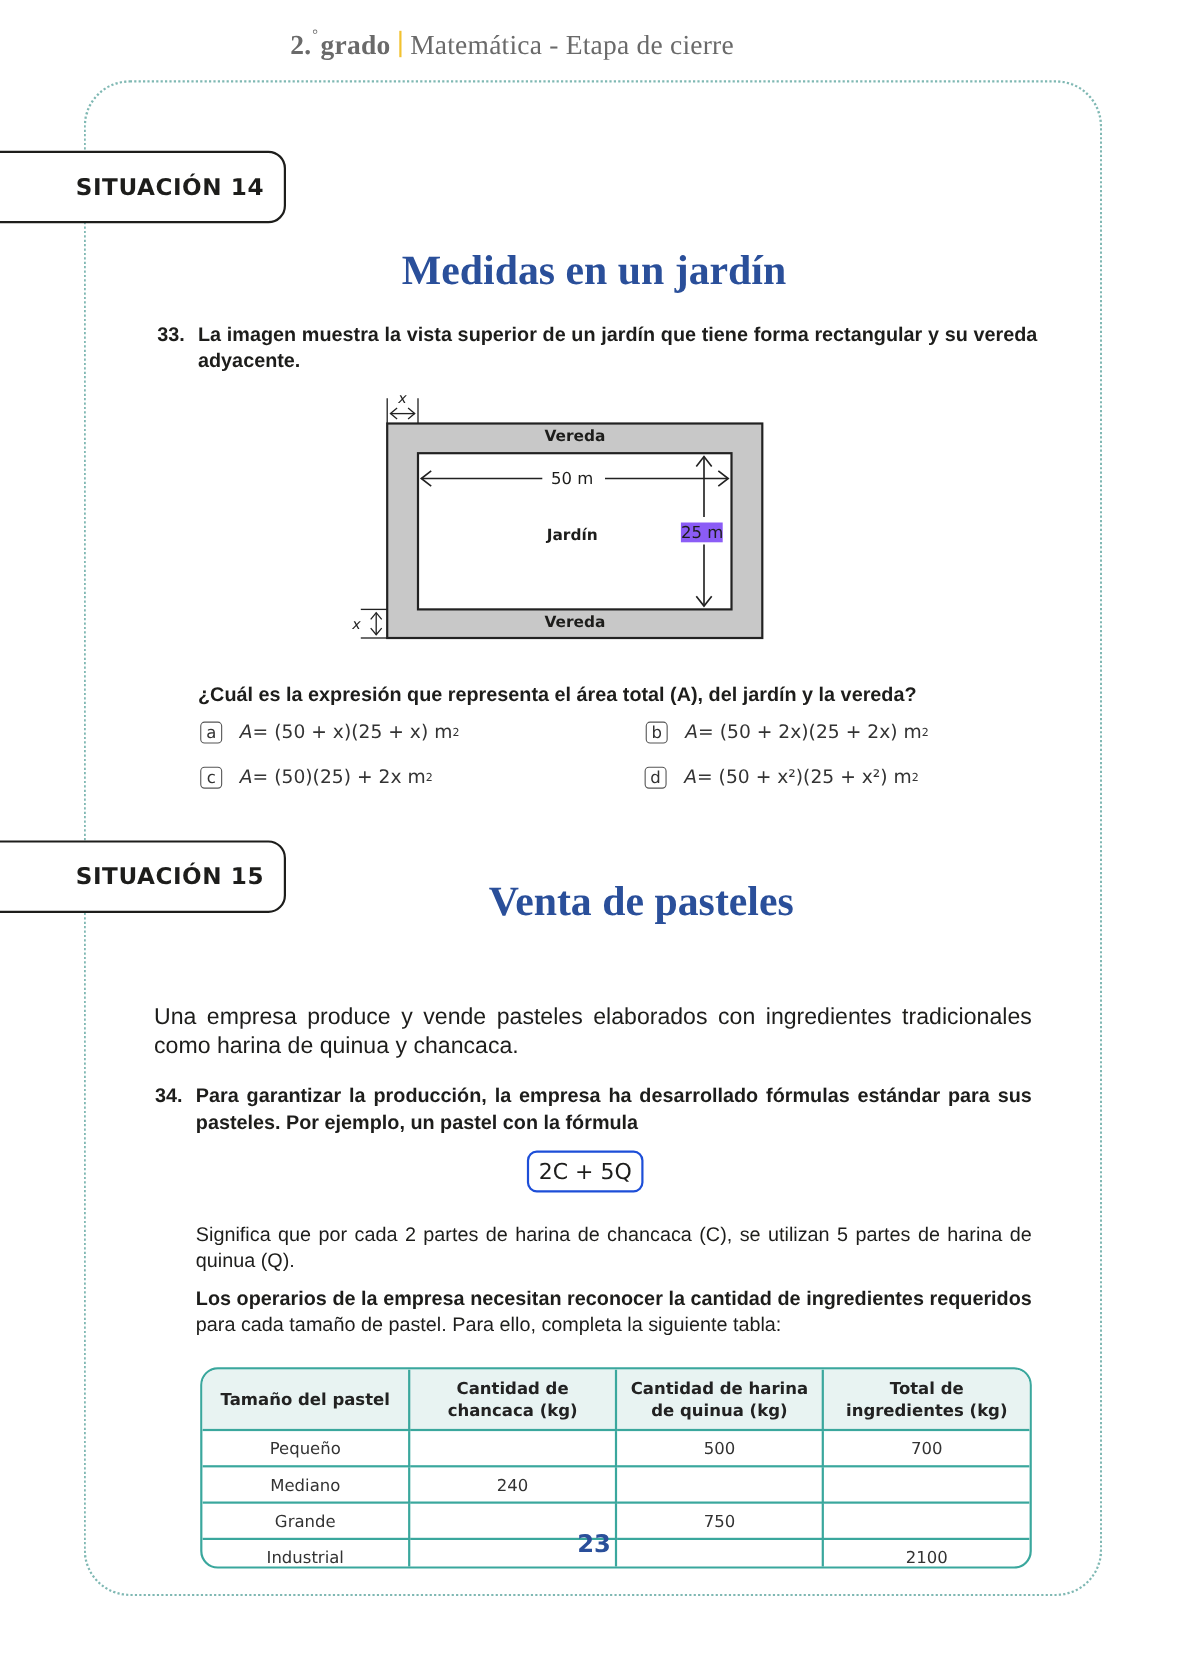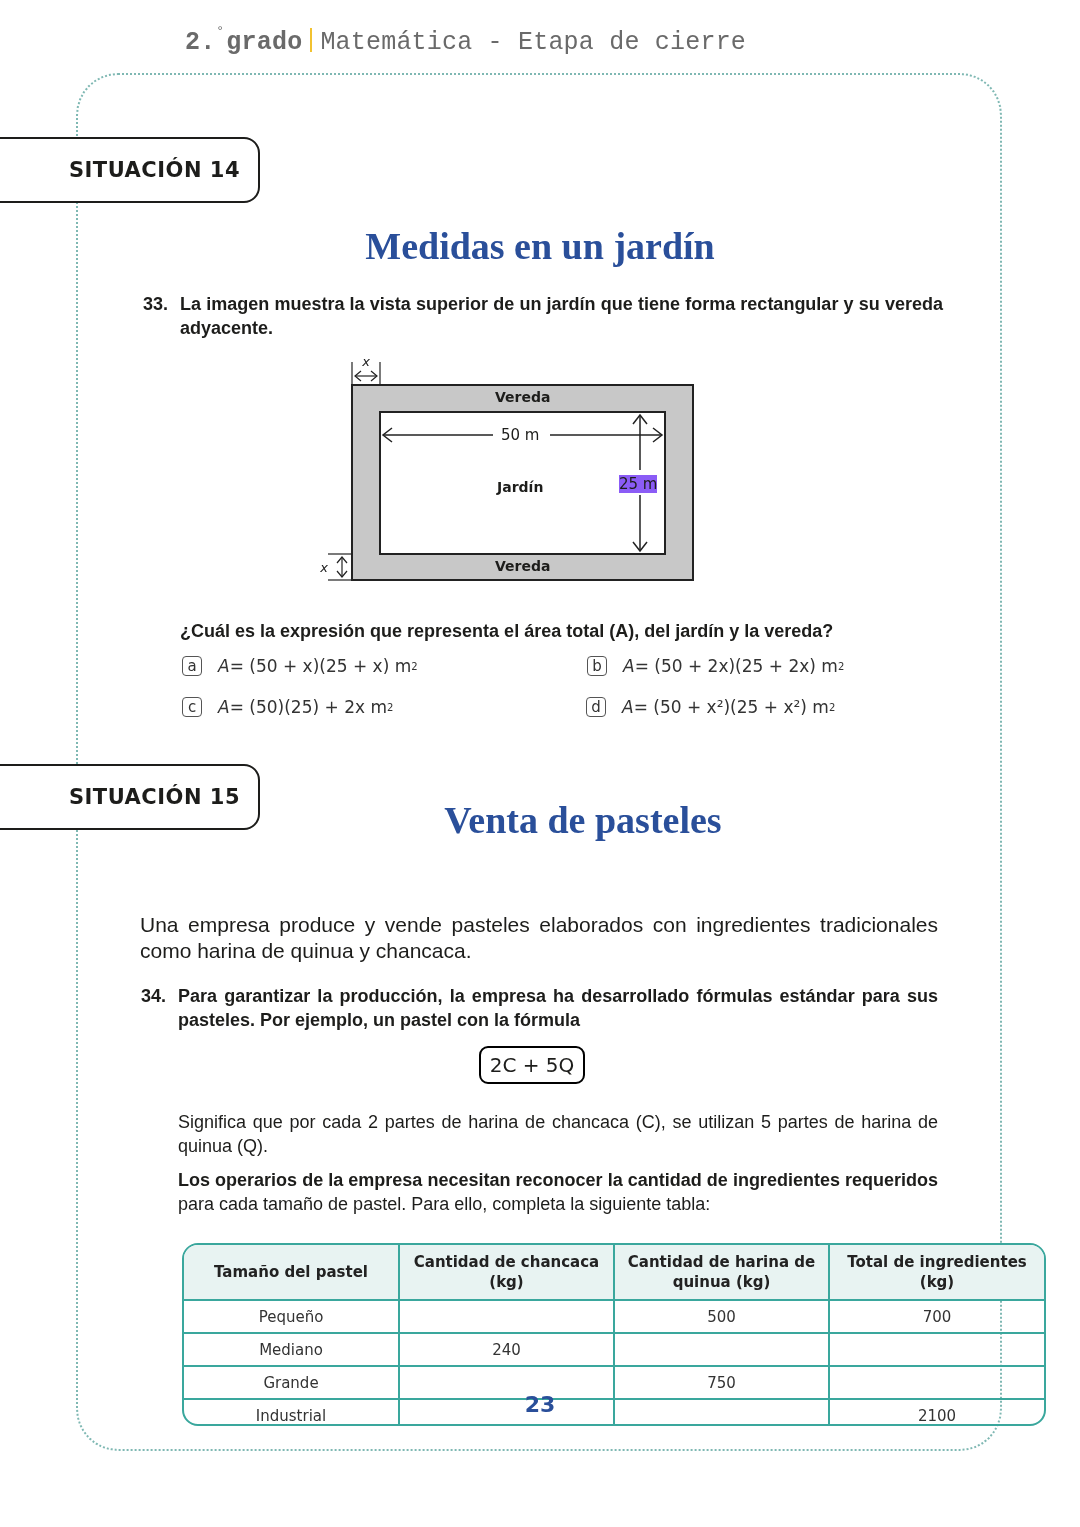--- a/index.html
+++ b/index.html
@@ -1,19 +1,19 @@
 <!DOCTYPE html>
 <html><head>
 <meta charset="utf-8">
 <style>
   html, body { margin:0; padding:0; background:#ffffff; }
   body { width:1080px; height:1527px; position:relative; overflow:hidden;
          font-family:"Liberation Sans", "DejaVu Sans", sans-serif; color:#1d1d1b; }
   .header { position:absolute; top:28px; left:0; width:931px; text-align:center;
-            font-size:25px; color:#6a6a6a; font-family:Liberation Mono, monospace; letter-spacing:0.2px; }
+            font-size:25px; color:#6a6a6a; font-family:Liberation Serif, serif; letter-spacing:0.2px; }
   .header .grade { font-weight:bold; color:#6a6a6a; }
   .header .deg { font-size:13px; position:relative; top:-14px; margin:0 2px 0 1px; font-weight:normal; }
   .header .sep { display:inline-block; width:2px; height:24px; background:#f2c230; margin:0 8px; vertical-align:-3px; }
   .frame { position:absolute; left:76px; top:73px; width:926px; height:1378px;
            border:2px dotted #7fb8b3; border-radius:42px; box-sizing:border-box; }
   .sit-tab { position:absolute; left:-10px; width:270px; height:66px; border:2px solid #1d1d1b;
              border-radius:0 16px 16px 0; background:#fff; box-sizing:border-box;
              display:flex; align-items:center; justify-content:flex-end; padding-right:18px;
              font-family:"DejaVu Sans", sans-serif; font-weight:bold; font-size:21px; letter-spacing:0.5px; color:#1d1d1b; }
   .title { position:absolute; left:0; width:1080px; text-align:center;
@@ -23,25 +23,25 @@
   .q .txt { margin-left:37px; display:block; text-align:justify; }
   .diagram { position:absolute; left:310px; top:350px; width:400px; height:240px; }
   .question-line { position:absolute; left:180px; top:621px; font-weight:bold; font-size:18px; }
   .opt { position:absolute; display:flex; align-items:center; font-size:17px; font-family:"DejaVu Sans", sans-serif; color:#333; }
   .opt .letter { width:20px; height:20px; border:1.5px solid #555; border-radius:4px; display:inline-flex;
                  align-items:center; justify-content:center; font-size:15px; margin-right:16px; box-sizing:border-box; }
   .opt i { font-style:italic; }
   .opt sup { font-size:10px; }
   .intro { position:absolute; left:140px; top:912px; width:798px; font-size:21px; line-height:26px;
            text-align:justify; font-family:"Liberation Sans", sans-serif; }
-  .formula { position:absolute; left:479px; top:1046px; width:106px; height:38px; border:2px solid #000000;
+  .formula { position:absolute; left:479px; top:1046px; width:106px; height:38px; border:2px solid #1d4ed8;
              border-radius:9px; box-sizing:border-box; display:flex; align-items:center; justify-content:center;
              font-size:20px; font-family:"DejaVu Sans", sans-serif; }
   .para { position:absolute; left:178px; width:760px; font-size:18px; line-height:24px; text-align:justify; }
-  .tablewrap { position:absolute; left:182px; top:1243px; width:864px; height:183px; border:2px solid #3aa79d;
+  .tablewrap { position:absolute; left:182px; top:1243px; width:756px; height:183px; border:2px solid #3aa79d;
                border-radius:16px; overflow:hidden; box-sizing:border-box; }
   .tablewrap table { width:100%; height:100%; border-collapse:collapse; font-family:"DejaVu Sans", sans-serif; font-size:15px; }
   .tablewrap th { background:#e8f3f2; font-weight:bold; color:#222; border-right:2px solid #3aa79d;
                   border-bottom:2px solid #3aa79d; height:54px; padding:0 4px; line-height:20px; }
   .tablewrap td { text-align:center; border-right:2px solid #3aa79d; border-bottom:2px solid #3aa79d;
                   color:#333; height:29px; }
   .tablewrap tr:last-child td { border-bottom:none;margin-top:16px; }
   .tablewrap th:last-child, .tablewrap td:last-child { border-right:none; }
   .page-num { position:absolute; top:1392px; left:0; width:1080px; text-align:center;
               font-family:"DejaVu Sans", sans-serif; font-weight:bold; font-size:22px; color:#2a4f9a; }

